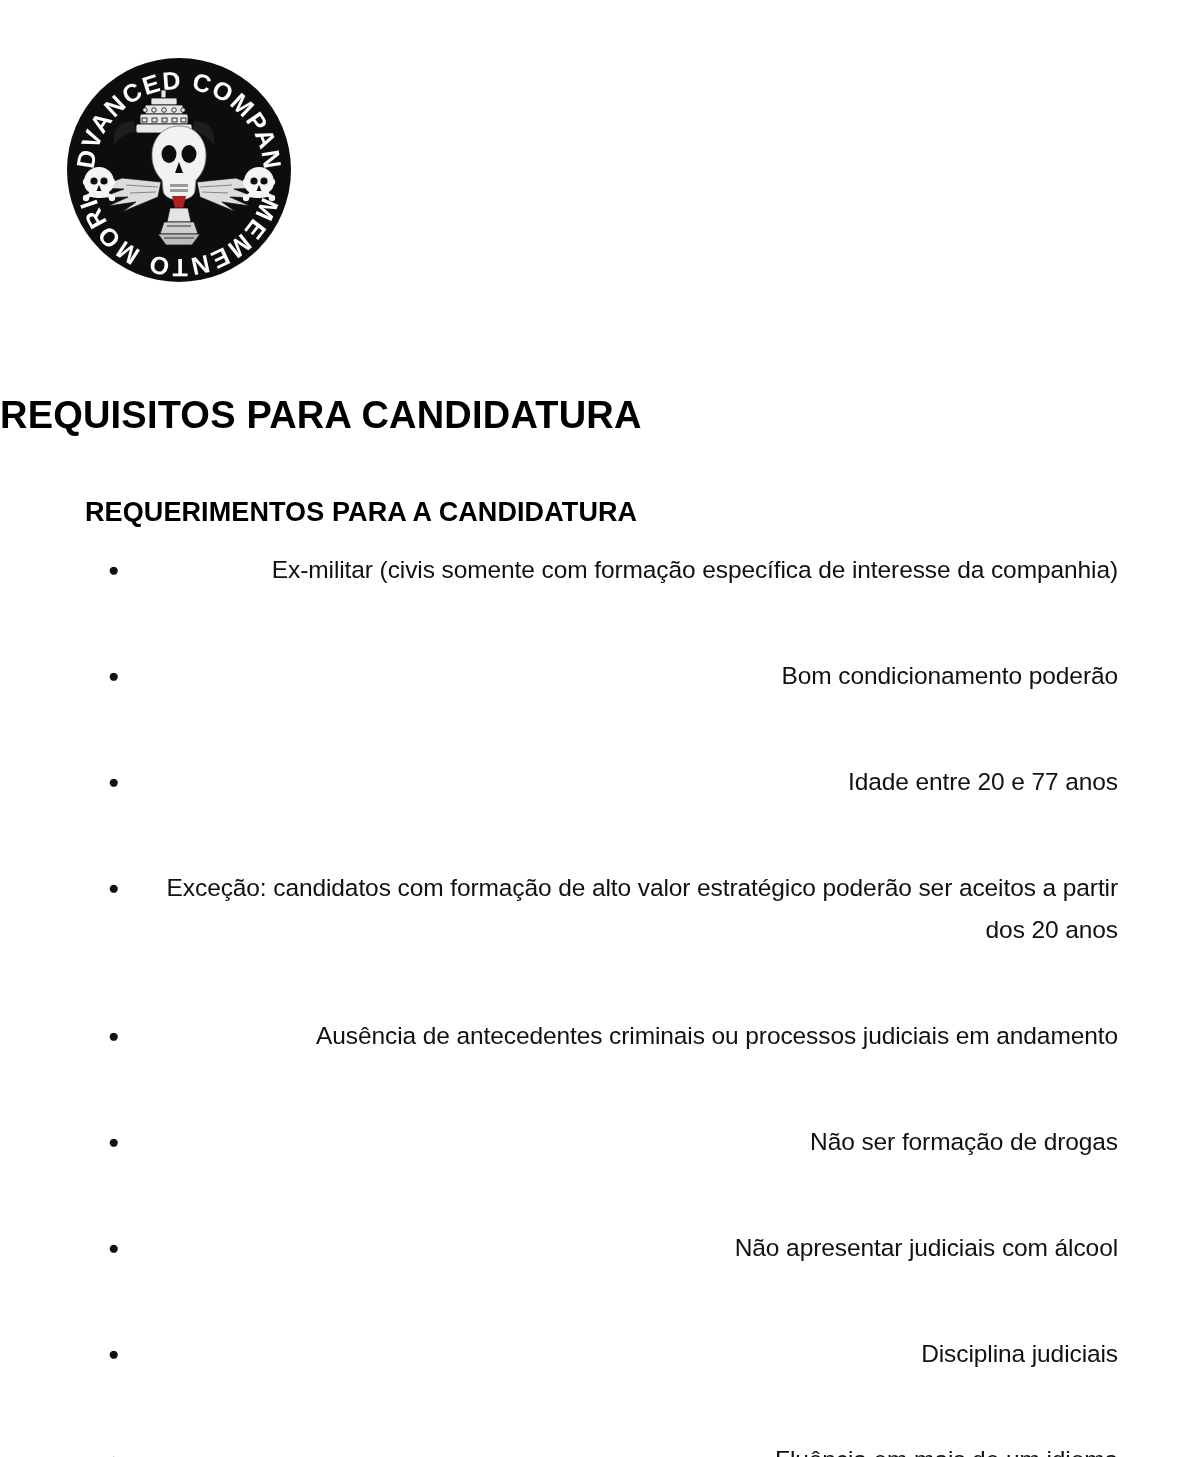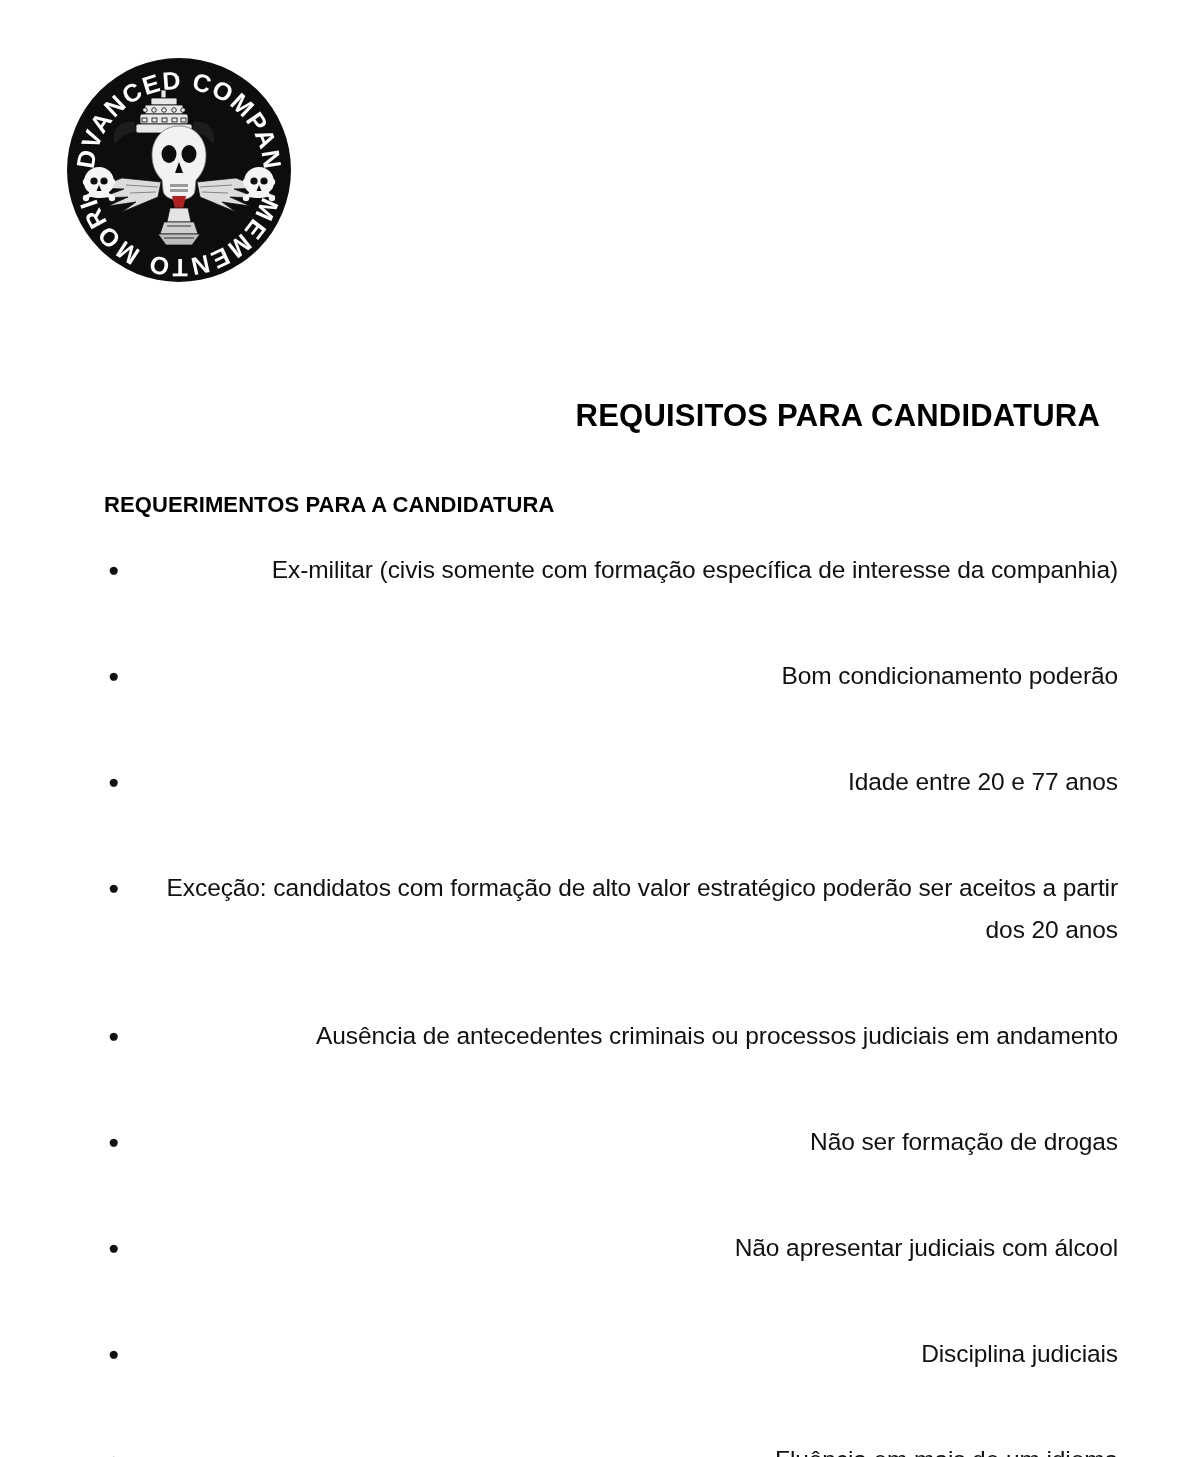--- a/index.html
+++ b/index.html
@@ -35,34 +35,34 @@
   .logo-svg {
     display: block;
     width: 226px;
     height: 228px;
   }
 
   
   .doc-title {
     position: absolute;
     left: 0;
-    top: 376px;
+    top: 368px;
     width: 1100px;
-    text-align: right;
-    font-size: 31px;
+    text-align: left;
+    font-size: 38px;
     font-weight: bold;
     letter-spacing: 0.2px;
     line-height: 1.2;
     white-space: nowrap;
   }
   .section-heading {
     position: absolute;
-    left: 104px;
+    left: 85px;
     top: 474px;
-    font-size: 22px;
+    font-size: 27px;
     font-weight: bold;
     letter-spacing: 0.1px;
     line-height: 1.2;
     white-space: nowrap;
   }
 
   
   .req-list {
     position: absolute;
     left: 108px;

